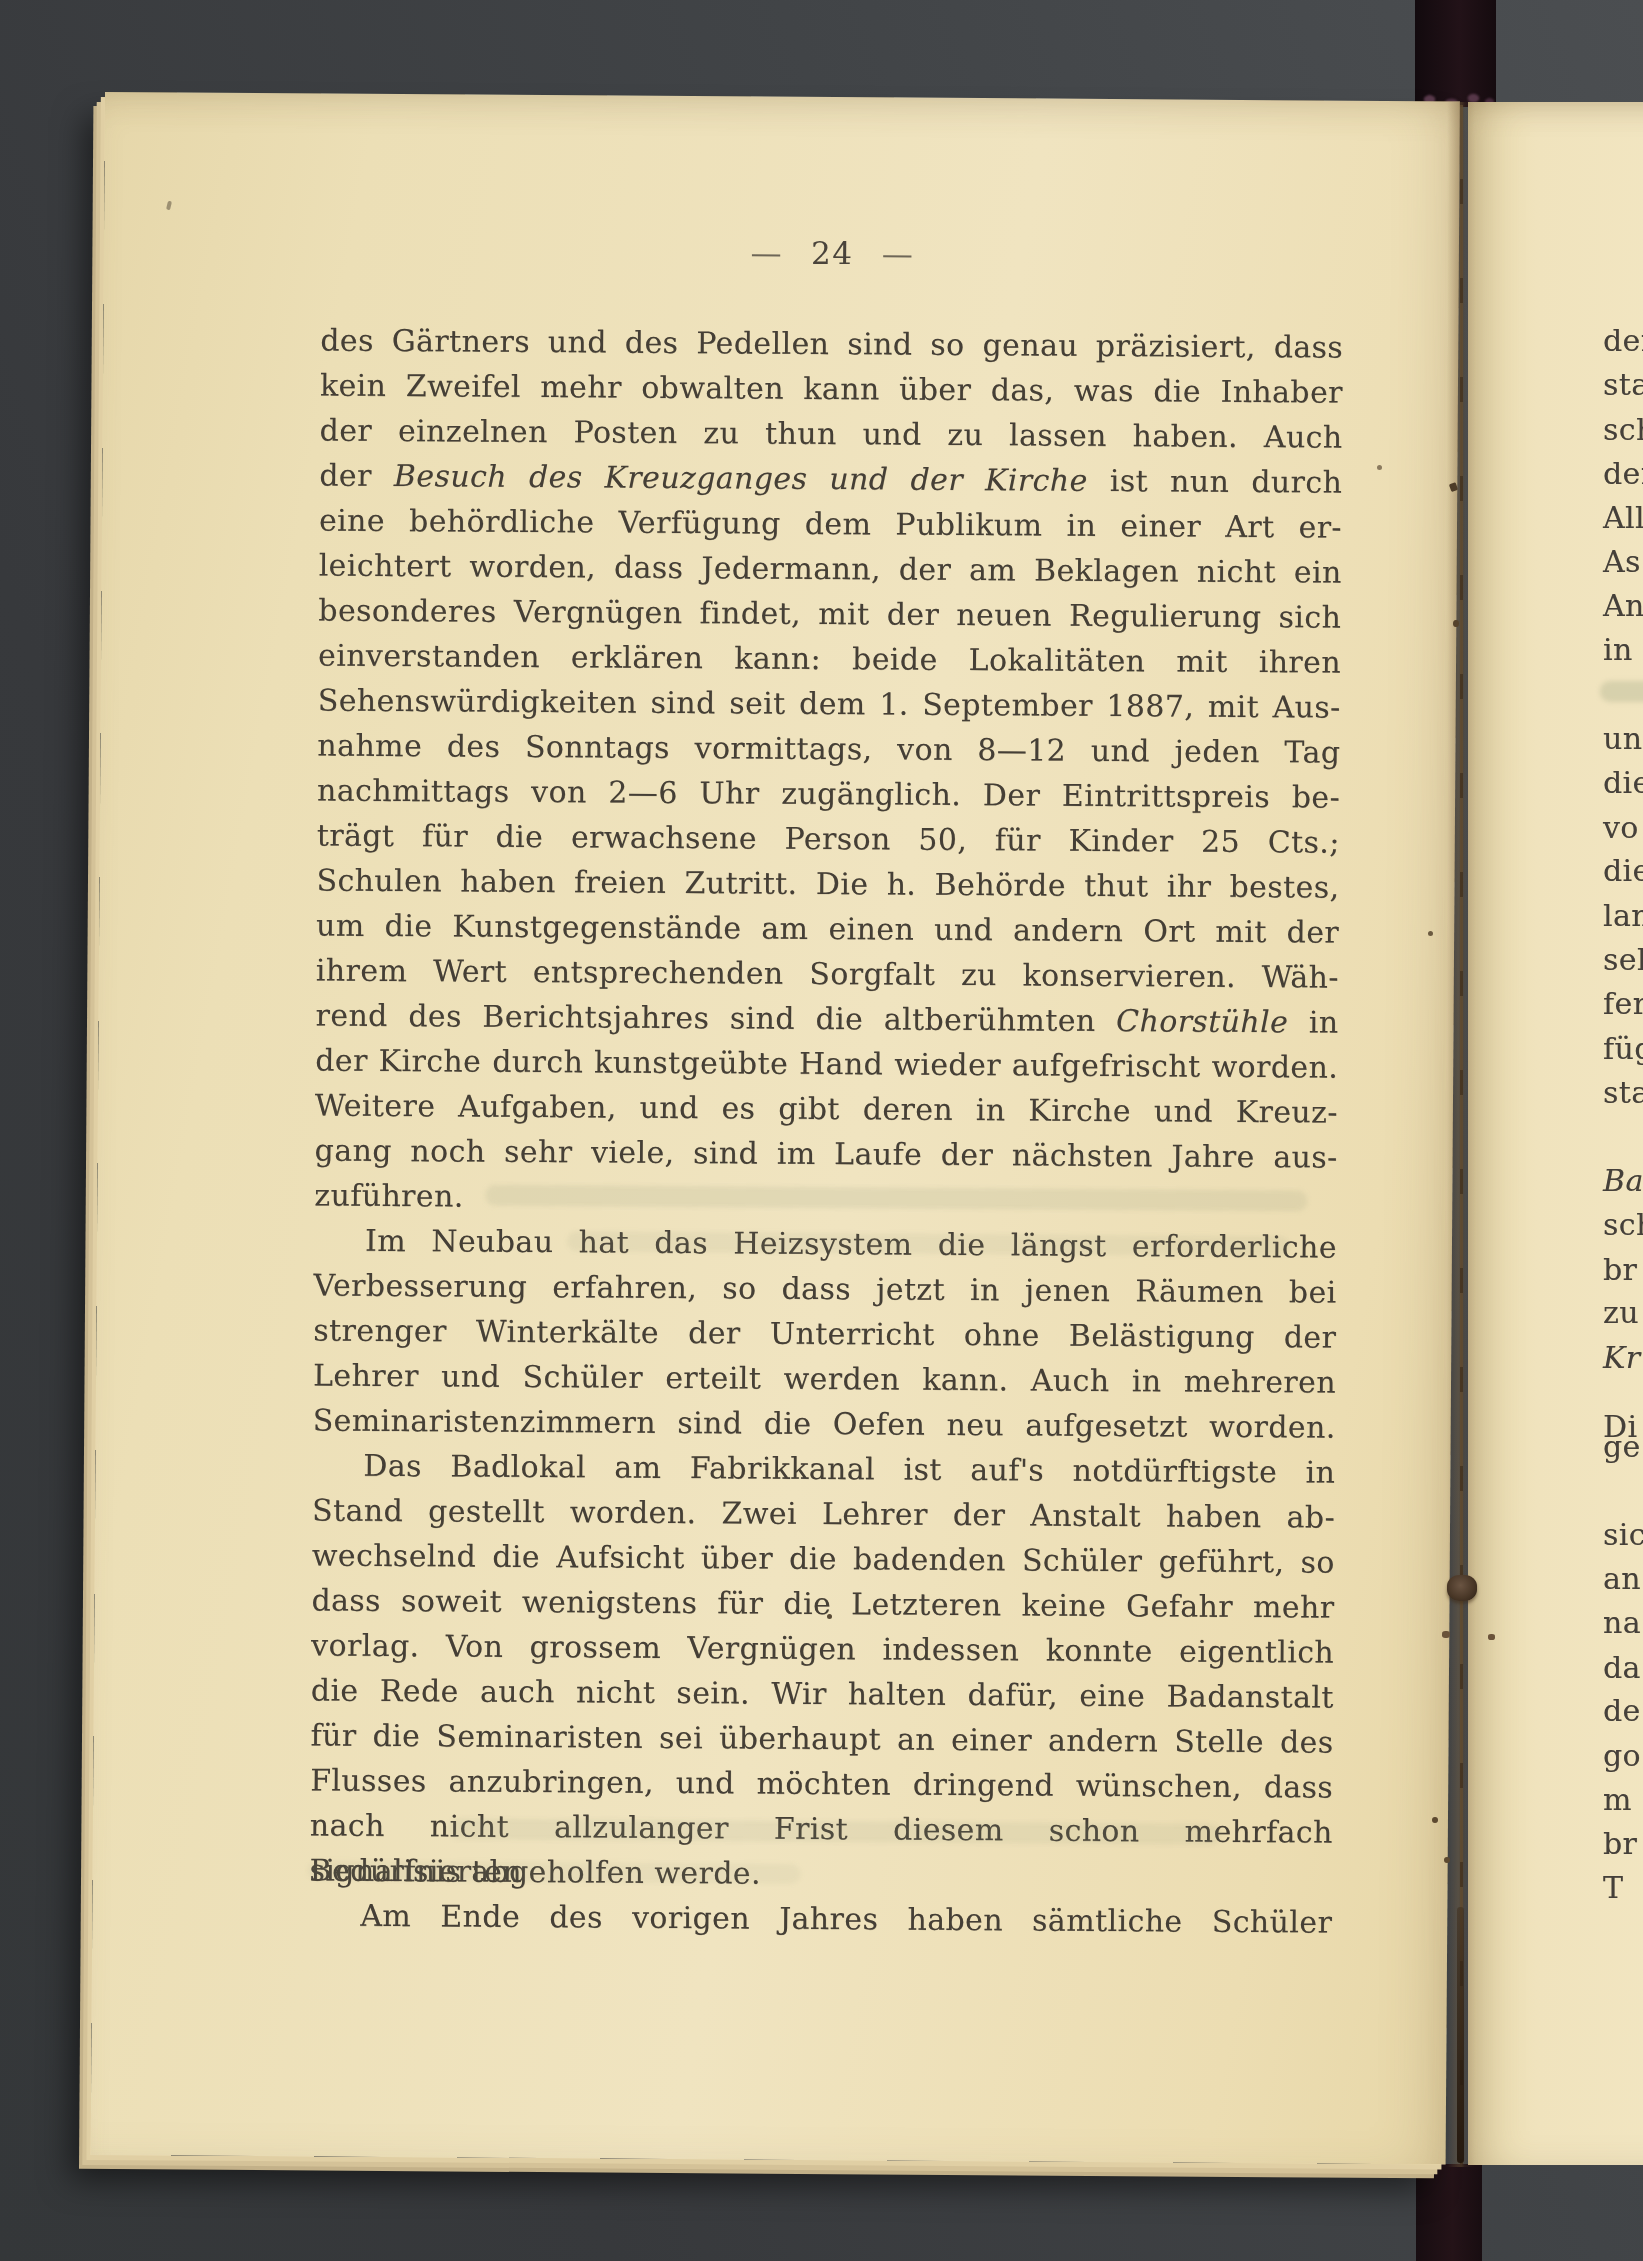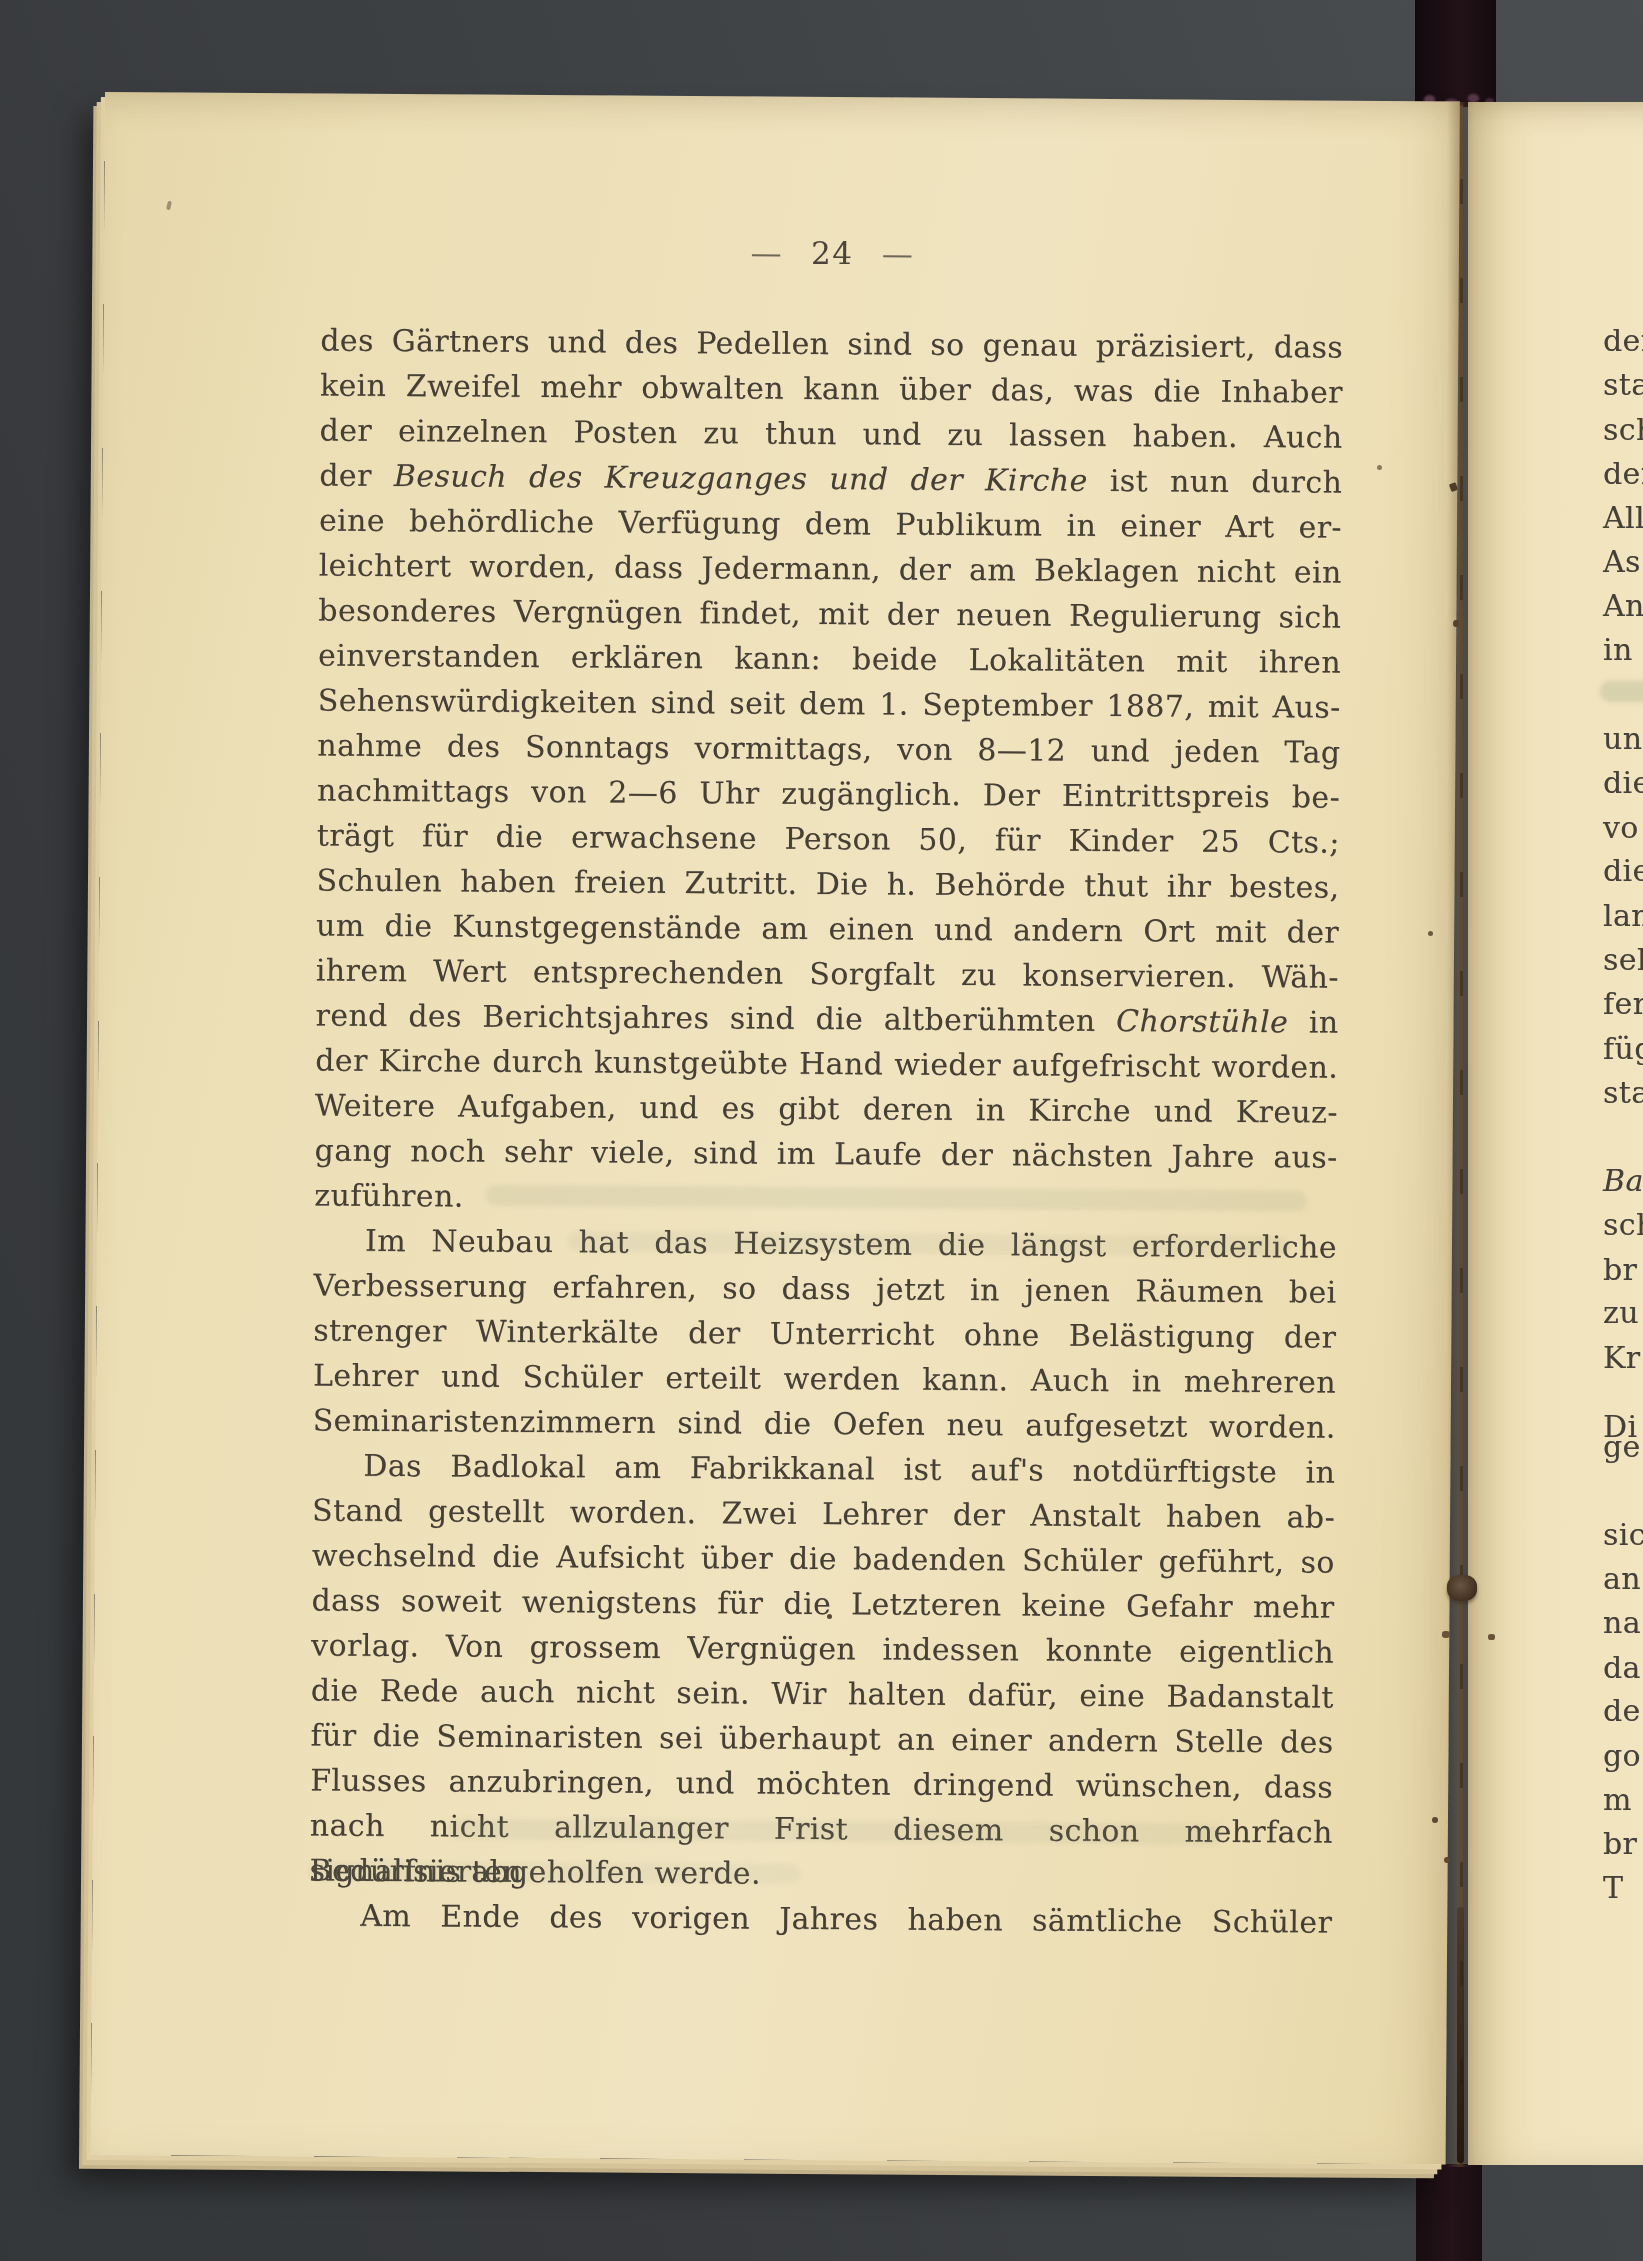--- a/index.html
+++ b/index.html
@@ -143,21 +143,21 @@
         <div class="fragment" style="top: 792px;">lan</div>
         <div class="fragment" style="top: 836px;">sel</div>
         <div class="fragment" style="top: 880px;">fer</div>
         <div class="fragment" style="top: 925px;">füg</div>
         <div class="fragment" style="top: 969px;">sta</div>
         <div class="fragment" style="top: 1037px; margin-left: 48px;">au</div>
         <div class="fragment" style="top: 1057px; font-style: italic;">Ba</div>
         <div class="fragment" style="top: 1101px;">sch</div>
         <div class="fragment" style="top: 1146px;">br</div>
         <div class="fragment" style="top: 1189px;">zu</div>
-        <div class="fragment" style="top: 1234px;">Kr</div>
+        <div class="fragment" style="top: 1234px; font-style: italic;">Kr</div>
         <div class="fragment" style="top: 1278px; margin-top: 25px;">Di</div>
         <div class="fragment" style="top: 1323px;">ge</div>
         <div class="fragment" style="top: 1411px;">sic</div>
         <div class="fragment" style="top: 1455px;">an</div>
         <div class="fragment" style="top: 1499px;">na</div>
         <div class="fragment" style="top: 1544px;">da</div>
         <div class="fragment" style="top: 1587px;">de</div>
         <div class="fragment" style="top: 1632px;">go</div>
         <div class="fragment" style="top: 1676px;">m</div>
         <div class="fragment" style="top: 1720px;">br</div>

